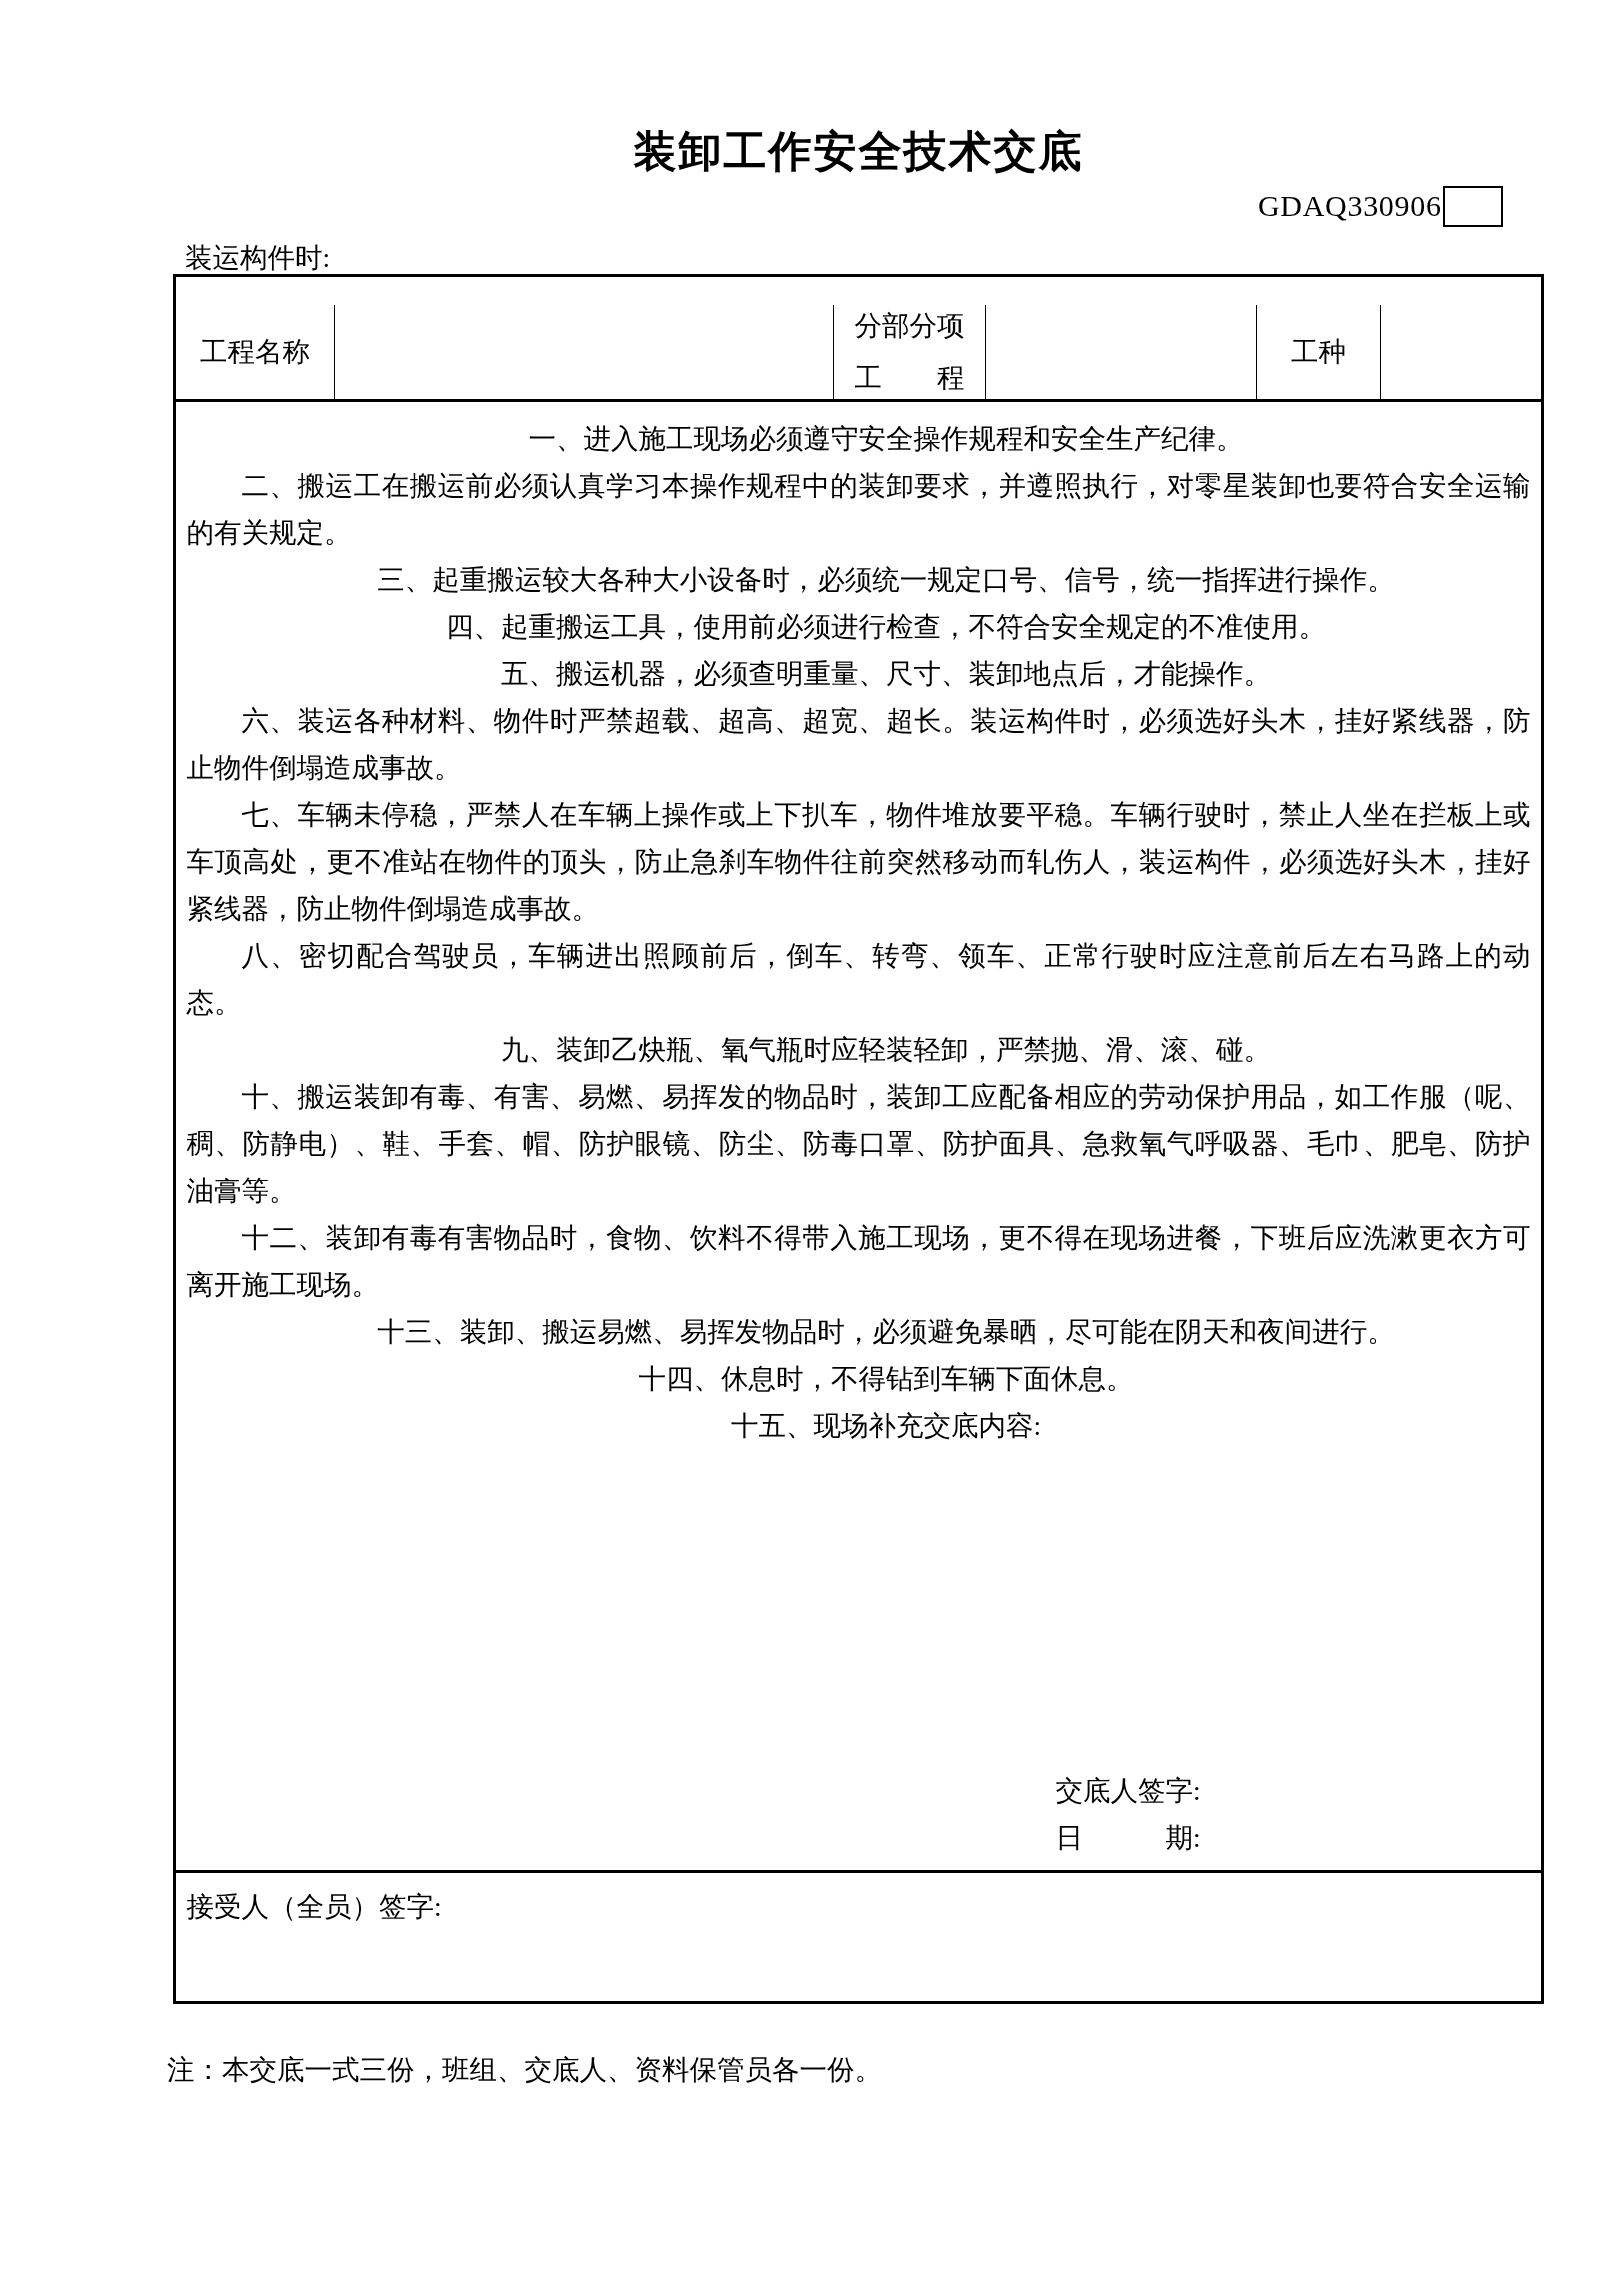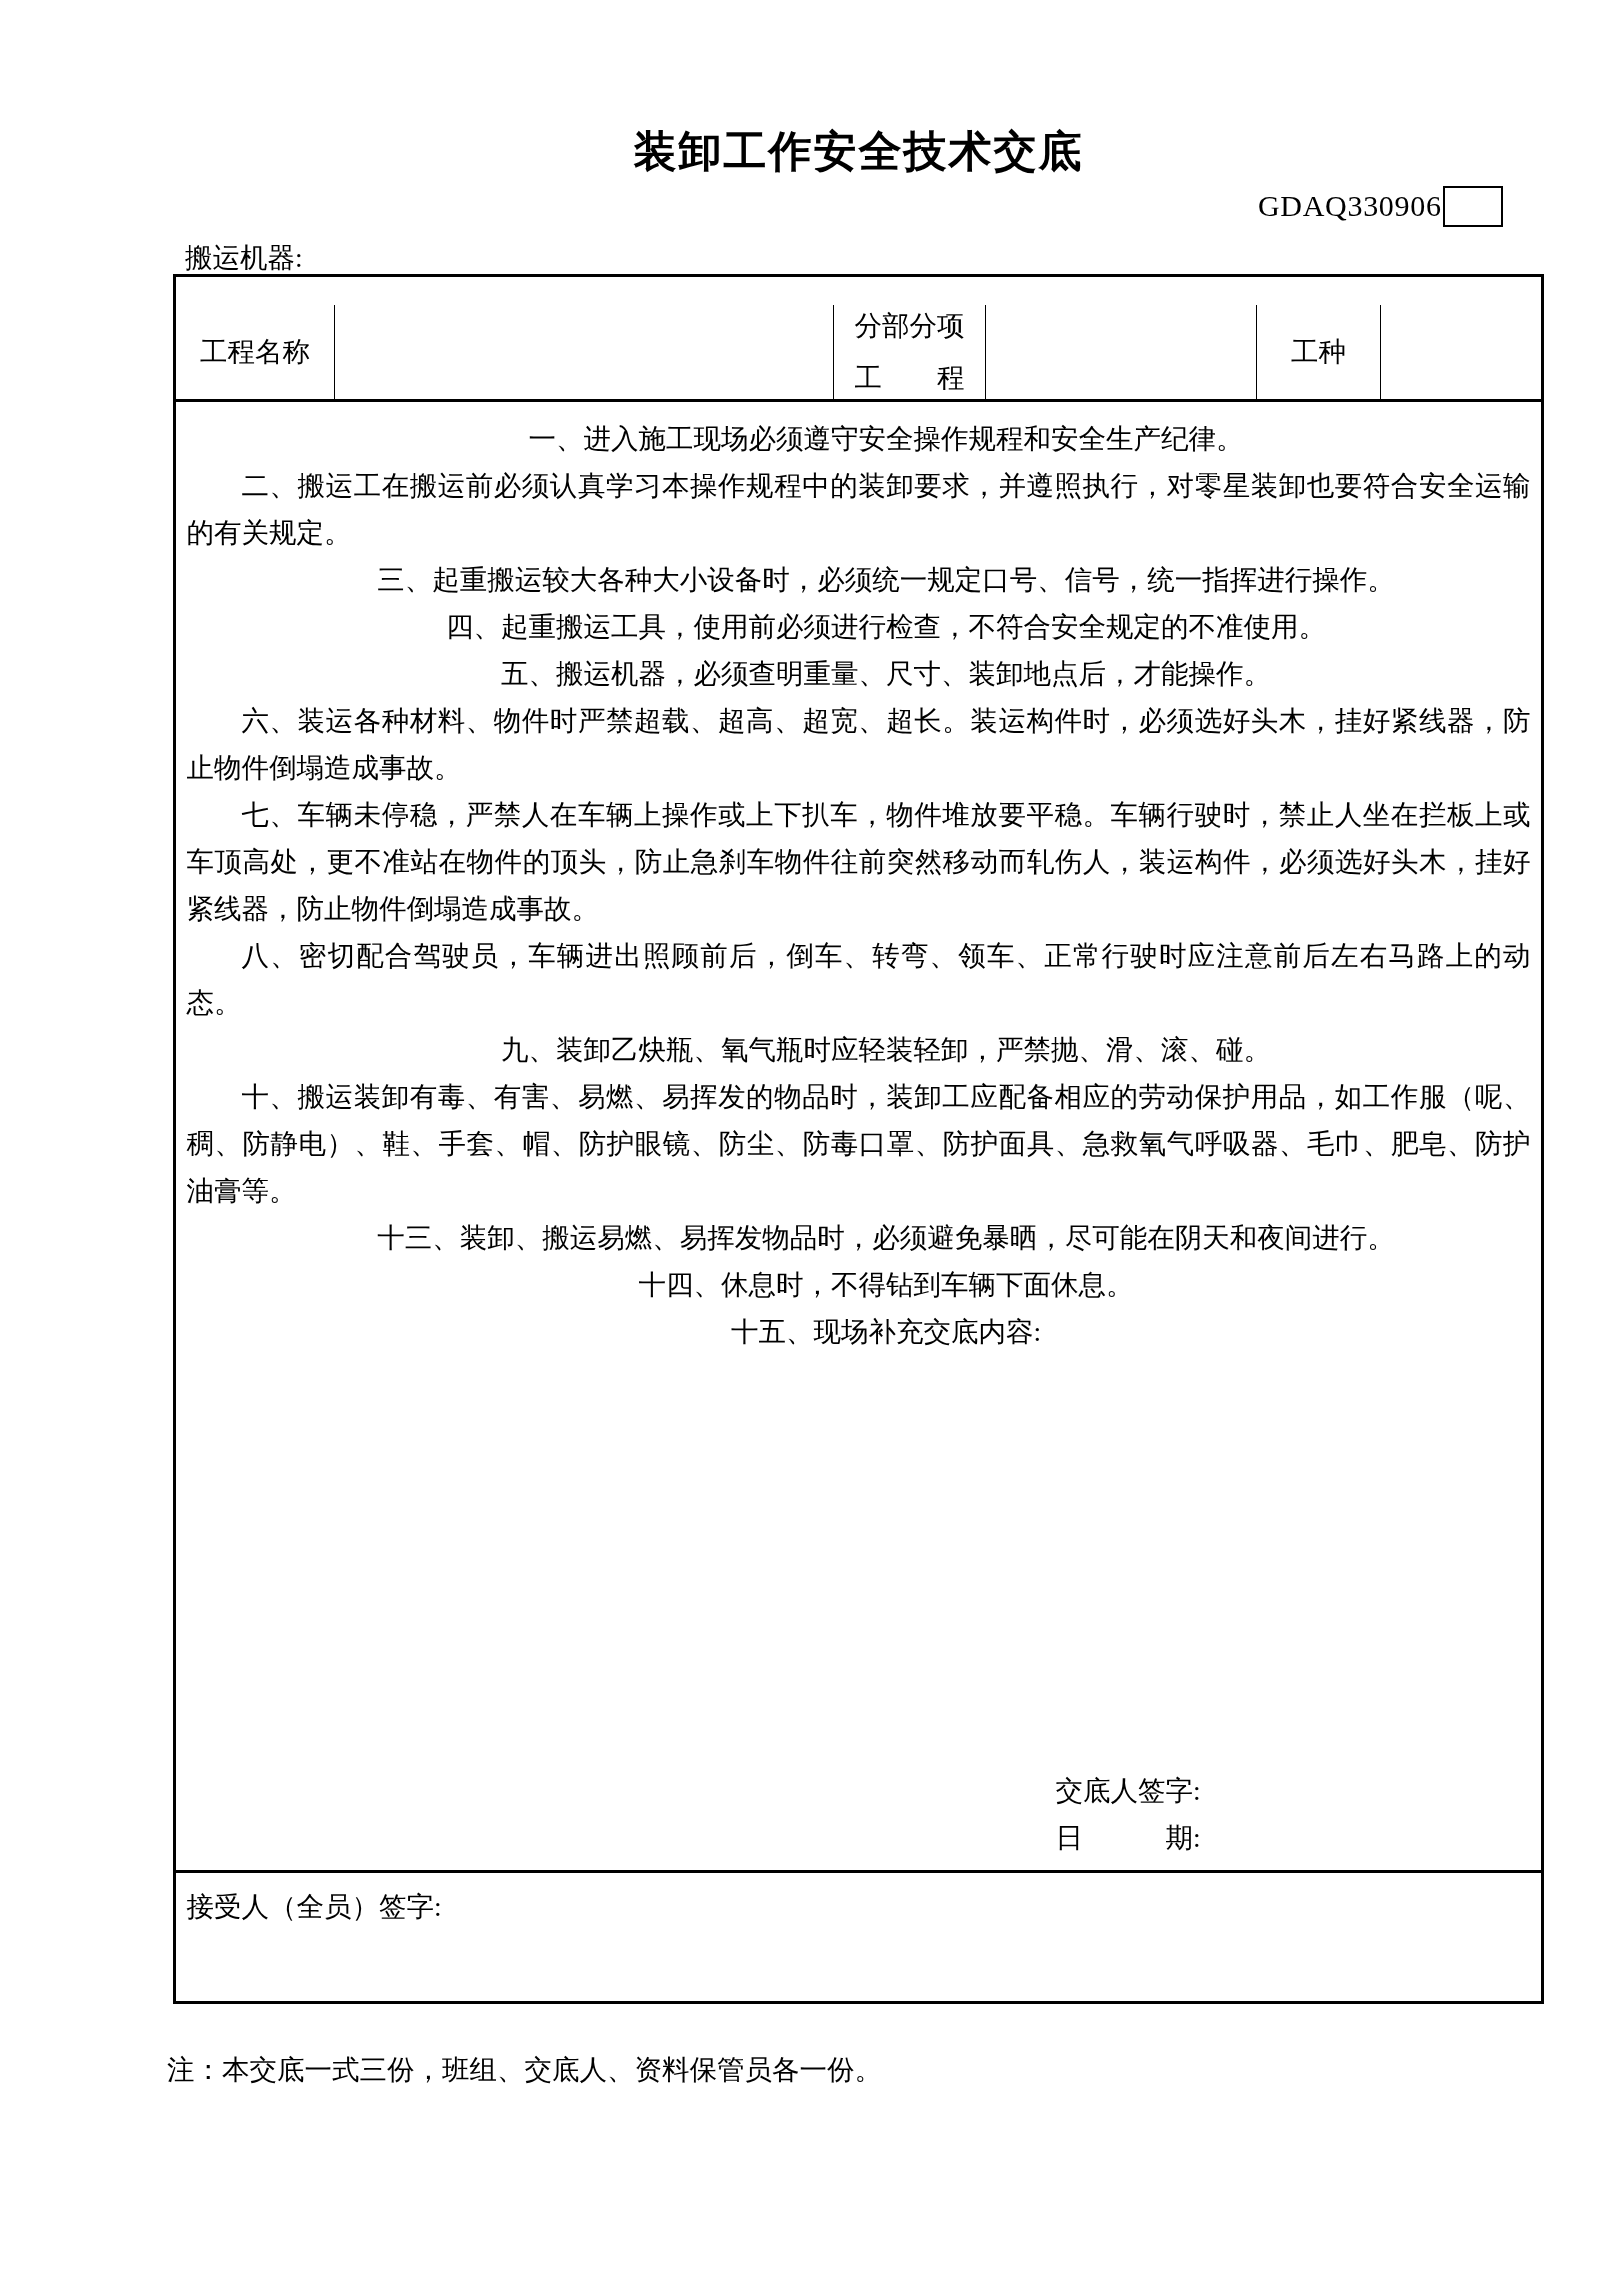--- a/index.html
+++ b/index.html
@@ -128,21 +128,21 @@
 <div class="page">
 
   <h1 class="title">装卸工作安全技术交底</h1>
 
   <div class="code-row">
     <span class="code">GDAQ330906</span>
     <span class="code-box"></span>
   </div>
 
   <div class="unit-row">
-    <span>搬运机器:</span>
+    <span>装运构件时:</span>
     <span class="unit-fill"></span>
   </div>
 
   <div class="form-table">
 
     <div class="header-row">
       <div class="hcell bordered c1">工程名称</div>
       <div class="hcell bordered c2"></div>
       <div class="hcell bordered c3">分部分项
 工　　程</div>
@@ -155,20 +155,21 @@
       <p class="para">一、进入施工现场必须遵守安全操作规程和安全生产纪律。</p>
       <p class="para">二、搬运工在搬运前必须认真学习本操作规程中的装卸要求，并遵照执行，对零星装卸也要符合安全运输的有关规定。</p>
       <p class="para">三、起重搬运较大各种大小设备时，必须统一规定口号、信号，统一指挥进行操作。</p>
       <p class="para">四、起重搬运工具，使用前必须进行检查，不符合安全规定的不准使用。</p>
       <p class="para">五、搬运机器，必须查明重量、尺寸、装卸地点后，才能操作。</p>
       <p class="para">六、装运各种材料、物件时严禁超载、超高、超宽、超长。装运构件时，必须选好头木，挂好紧线器，防止物件倒塌造成事故。</p>
       <p class="para">七、车辆未停稳，严禁人在车辆上操作或上下扒车，物件堆放要平稳。车辆行驶时，禁止人坐在拦板上或车顶高处，更不准站在物件的顶头，防止急刹车物件往前突然移动而轧伤人，装运构件，必须选好头木，挂好紧线器，防止物件倒塌造成事故。</p>
       <p class="para">八、密切配合驾驶员，车辆进出照顾前后，倒车、转弯、领车、正常行驶时应注意前后左右马路上的动态。</p>
       <p class="para">九、装卸乙炔瓶、氧气瓶时应轻装轻卸，严禁抛、滑、滚、碰。</p>
       <p class="para">十、搬运装卸有毒、有害、易燃、易挥发的物品时，装卸工应配备相应的劳动保护用品，如工作服（呢、稠、防静电）、鞋、手套、帽、防护眼镜、防尘、防毒口罩、防护面具、急救氧气呼吸器、毛巾、肥皂、防护油膏等。</p>
+      <p class="para">十二、装卸有毒有害物品时，食物、饮料不得带入施工现场，更不得在现场进餐，下班后应洗漱更衣方可离开施工现场。</p>
       <p class="para">十三、装卸、搬运易燃、易挥发物品时，必须避免暴晒，尽可能在阴天和夜间进行。</p>
       <p class="para">十四、休息时，不得钻到车辆下面休息。</p>
       <p class="para">十五、现场补充交底内容:</p>
 
       <div class="supp"></div>
 
       <div class="sig-line">
         <span>交底人签字:</span>
         <span class="sig-fill"></span>
       </div>

